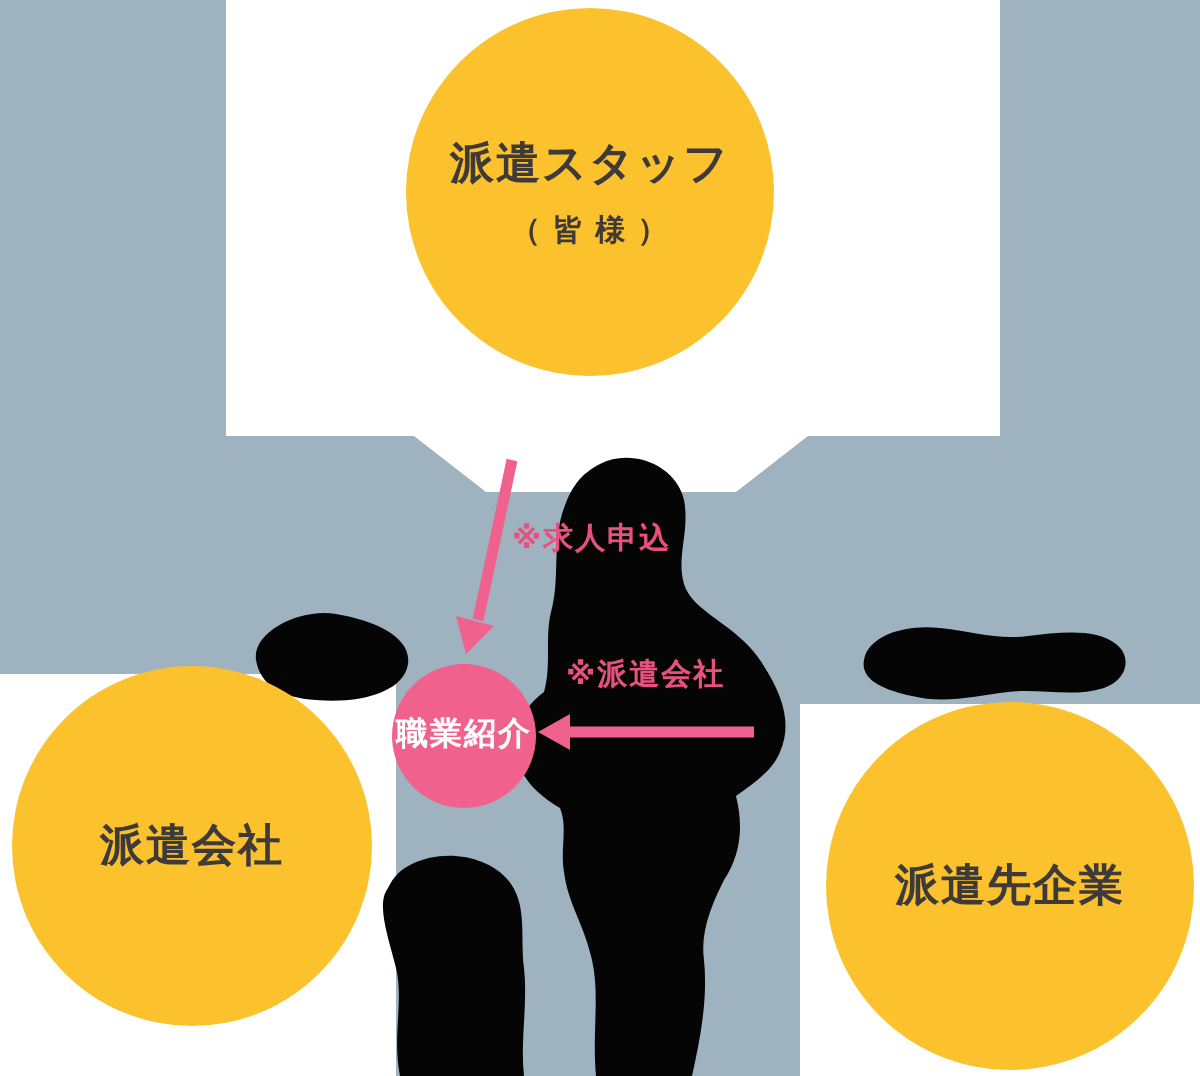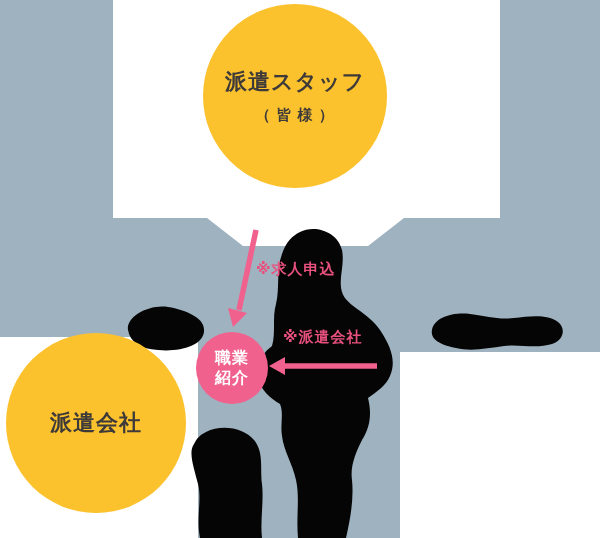--- a/index.html
+++ b/index.html
@@ -45,21 +45,21 @@
     margin-top:9px;font-size:15px;font-weight:bold;
     white-space:nowrap;letter-spacing:1px;
   }
   .node-sub.small{font-size:13px;letter-spacing:0;}
   .node-staff{left:203px;top:4px;width:184px;height:184px;}
   .node-agency{left:6px;top:333px;width:180px;height:180px;}
   .node-client{left:413px;top:351px;width:184px;height:184px;}
   .node-placement{
     position:absolute;left:196px;top:332px;width:72px;height:72px;
     border-radius:50%;background:var(--accent-pink);
-    display:flex;flex-direction:column;align-items:center;justify-content:center;
+    display:flex;flex-direction:row;align-items:center;justify-content:center;
     color:#ffffff;font-weight:bold;font-size:16px;line-height:1.25;
     letter-spacing:1px;
   }
   .flow-label{
     position:absolute;
     color:var(--label-pink);
     font-size:15px;font-weight:bold;letter-spacing:1px;
     white-space:nowrap;
   }
   .label-seek{left:256px;top:260px;}
@@ -101,20 +101,23 @@
 
   <div class="node node-staff">
     <div class="node-title">派遣スタッフ</div>
     <div class="node-sub">（ 皆 様 ）</div>
   </div>
 
   <div class="node node-agency">
     <div class="node-title">派遣会社</div>
   </div>
 
+  <div class="node node-client">
+    <div class="node-title">派遣先企業</div>
+  </div>
 
   <svg class="arrow-svg" viewBox="0 0 600 538">
     <g>
       <line class="arrow-line" x1="256" y1="230" x2="239" y2="310"></line>
       <polygon class="arrow-head" points="233,327 247,313 228,308"></polygon>
     </g>
     <g>
       <line class="arrow-line" x1="377" y1="366" x2="284" y2="366"></line>
       <polygon class="arrow-head" points="269,366 285,357 285,375"></polygon>
     </g>

